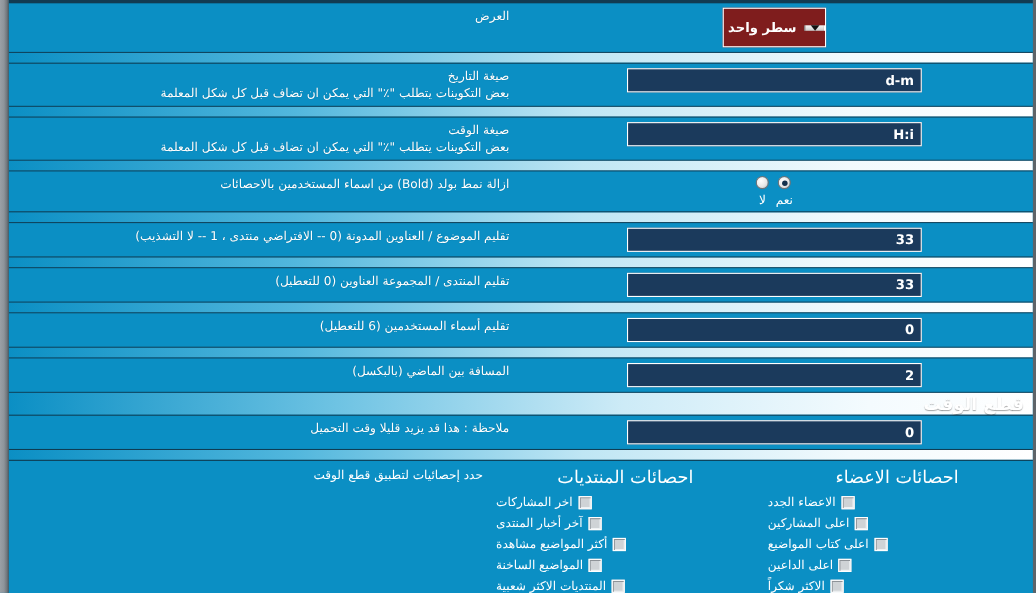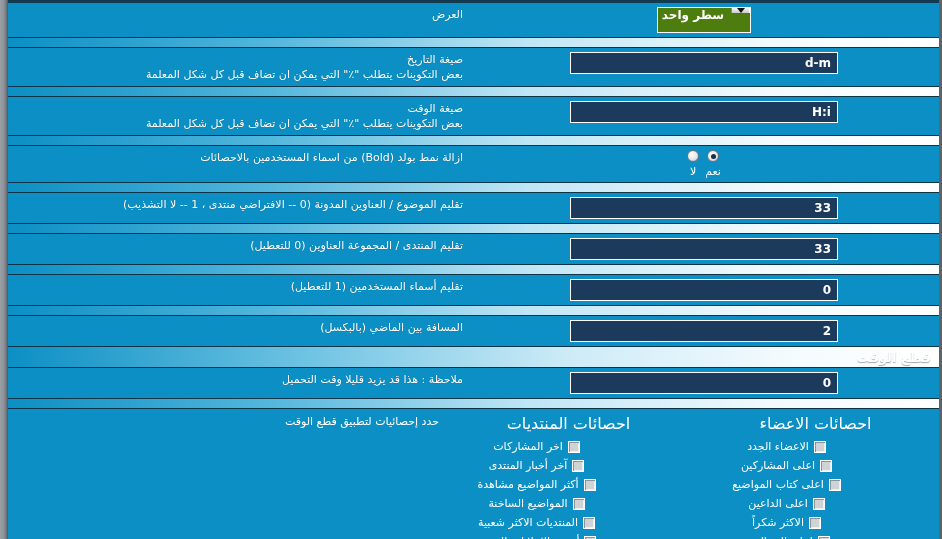--- a/index.html
+++ b/index.html
@@ -101,21 +101,21 @@
     border-bottom: 1px solid #0f3347;
     background: linear-gradient(to left, #ffffff 0%, #f4fbfe 16%, #cdebf7 40%, #6ec3e3 68%, #0b8fc4 100%);
     box-sizing: border-box;
     display: flex;
     align-items: center;
     justify-content: flex-start;
     padding: 0 8px;
   }
   .section-bar-title {
     font-weight: bold;
-    font-size: 13px;
+    font-size: 16px;
     color: #ffffff;
     text-shadow: 0 1px 1px rgba(0,0,0,.35);
   }
 
   
   .txt {
     width: 268px;
     height: 22px;
     box-sizing: border-box;
     background: #1b3a5c;
@@ -126,24 +126,24 @@
     font-weight: bold;
     text-align: right;
     padding: 0 6px;
     outline: none;
   }
 
   
   .sel-wrap {
     display: inline-flex;
     flex-direction: row-reverse;
-    align-items: flex-start;
-    height: 26px;
+    align-items: center;
+    height: 36px;
     border: 1px solid #ffffff;
-    background: #4d7c0f;
+    background: #7f1d1d;
     box-sizing: border-box;
   }
   .sel-text {
     display: flex;
     align-items: center;
     padding: 0 7px 0 4px;
     font-size: 12px;
     font-weight: bold;
     color: #ffffff;
     white-space: nowrap;
@@ -219,21 +219,21 @@
   .cb-col-head {
     text-align: center;
     font-size: 16px;
     color: #ffffff;
     padding: 2px 0 4px 0;
   }
   .cb-item {
     display: flex;
     flex-direction: row;
     align-items: center;
-    justify-content: center;
+    justify-content: flex-end;
     gap: 5px;
     height: 19px;
     padding-right: 58px;
   }
   .cb-col:nth-child(2) .cb-item { padding-right: 64px; }
   .cb-box {
     flex: 0 0 auto;
     width: 12px; height: 12px;
     box-sizing: border-box;
     background: #cfd3d6;
@@ -336,21 +336,21 @@
       </div>
     </div>
 
     <div class="sep"></div>
 
     <div class="row">
       <div class="row-control">
         <input class="txt" type="text" value="0" style="">
       </div>
       <div class="row-label">
-        <span>تقليم أسماء المستخدمين (1 للتعطيل)</span>
+        <span>تقليم أسماء المستخدمين (6 للتعطيل)</span>
       </div>
     </div>
 
     <div class="sep"></div>
 
     <div class="row">
       <div class="row-control">
         <input class="txt" type="text" value="2" style="">
       </div>
       <div class="row-label">

